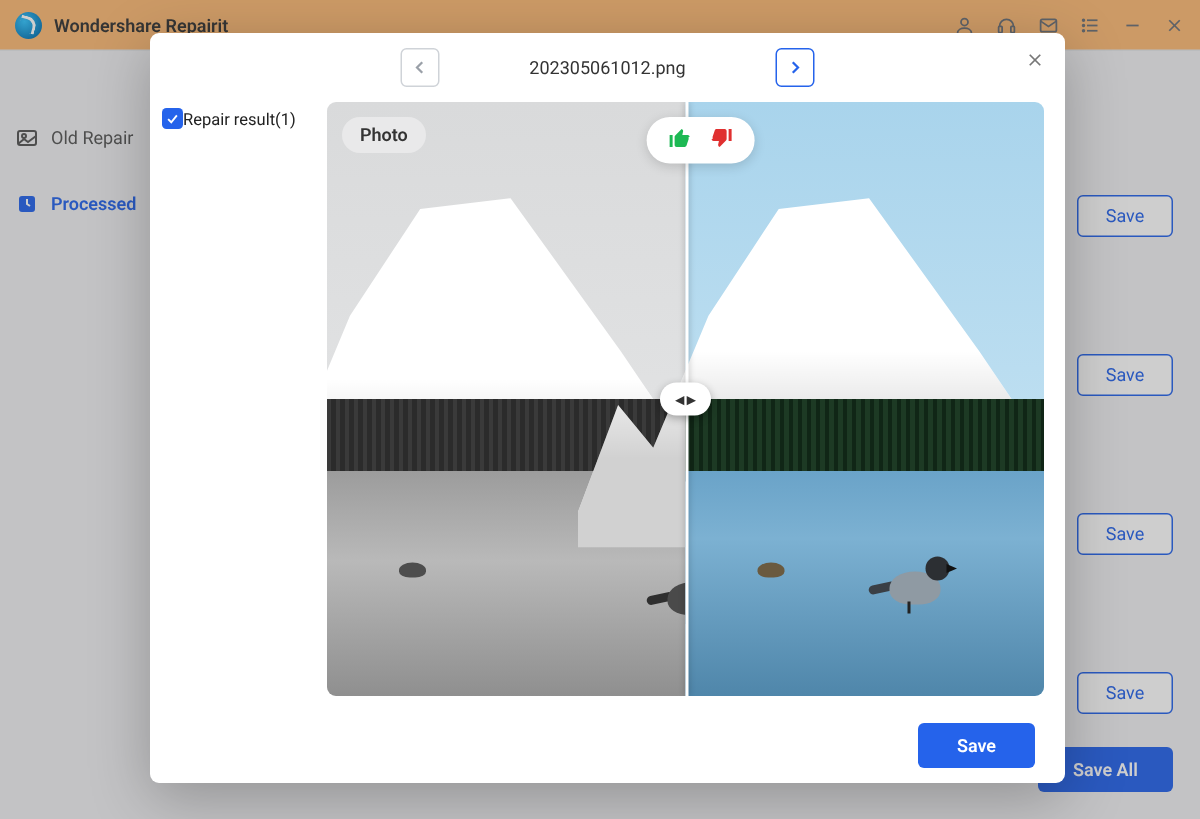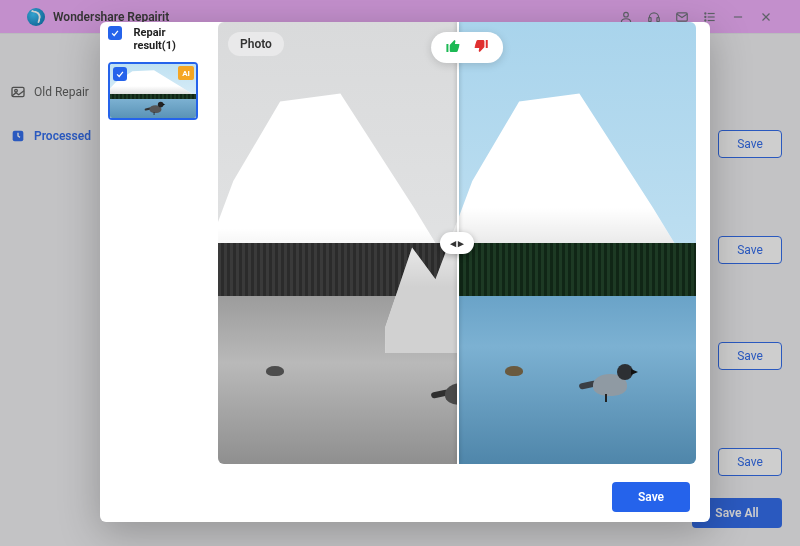--- a/index.html
+++ b/index.html
@@ -1,19 +1,19 @@
 <!DOCTYPE html>
 <html><head>
 <meta charset="utf-8">
 <style>
   * { box-sizing: border-box; margin: 0; padding: 0; font-family: -apple-system, BlinkMacSystemFont, "Segoe UI", Roboto, Arial, sans-serif; }
   body { width: 800px; height: 546px; overflow: hidden; background: #f5f6f8; position: relative; }
 
   
-  .titlebar { height: 34px; display: flex; align-items: center; padding: 0 27px; background: #f0abfc; border-bottom: 1px solid #e5e7ea; }
+  .titlebar { height: 34px; display: flex; align-items: center; padding: 0 10px; background: #fdba74; border-bottom: 1px solid #e5e7ea; }
   .titlebar .logo { width: 18px; height: 18px; border-radius: 50%; background: radial-gradient(circle at 35% 35%, #31c4ff, #0a7fbf 70%, #045b8a); display: flex; align-items: center; justify-content: center; margin-right: 8px; position: relative; }
   .titlebar .logo::after { content:""; position:absolute; width:9px; height:9px; border:2px solid #fff; border-left:none; border-bottom:none; transform: rotate(15deg); border-radius: 0 60% 0 0; top:3px; left:3px;}
   .titlebar .title { font-size: 12px; font-weight: 600; color: #333; }
   .titlebar .win-icons { margin-left: auto; display: flex; gap: 14px; align-items: center; }
   .titlebar .win-icons span, .titlebar .win-icons svg { color: #6a6f77; }
   .win-icon { width:14px; height:14px; display:flex; align-items:center; justify-content:center; }
 
   
   .navbar { height: 34px; display: flex; align-items: center; padding: 0 14px; gap: 16px; background: #f5f6f8; border-bottom: 1px solid #e8e9eb; }
   .navbar .nav-home svg, .navbar .nav-gallery svg { width:16px; height:16px; fill:#333; }
@@ -41,21 +41,21 @@
   .modal-header { height:46px; display:flex; align-items:center; justify-content:center; gap:60px; }
   .nav-arrow { width:26px; height:26px; border:1px solid #cfd3d8; border-radius:4px; display:flex; align-items:center; justify-content:center; cursor:pointer; }
   .nav-arrow.next { border-color:#2563eb; }
   .nav-arrow svg { width:12px; height:12px; }
   .modal-header .filename { font-size:12px; color:#333; }
 
   .modal-body { flex:1; display:flex; padding: 0 14px 0 8px; gap:10px; }
 
   
   .thumbcol { width:100px; display:flex; flex-direction:column; padding-top:4px; }
-  .repair-label { display:flex; align-items:flex-start; gap:12px; font-size:11px; font-weight:700; color:#222; margin-bottom:10px; }
+  .repair-label { display:flex; align-items:center; gap:0; font-size:11px; font-weight:400; color:#222; margin-bottom:10px; }
   .ck { width:14px; height:14px; background:#2563eb; border-radius:3px; display:flex; align-items:center; justify-content:center; }
   .ck svg { width:10px; height:10px; stroke:#fff; stroke-width:3; fill:none; }
   .thumb { width:90px; height:58px; border:2px solid #2563eb; border-radius:4px; position:relative; overflow:hidden; }
   .thumb .ck.small { position:absolute; top:3px; left:3px; width:14px; height:14px; z-index:3; }
   .thumb .ai-badge { position:absolute; top:2px; right:2px; width:16px; height:14px; background:#f5a623; border-radius:2px; color:#fff; font-size:8px; font-weight:700; display:flex; align-items:center; justify-content:center; z-index:3; }
   .thumb-scene { position:absolute; inset:0; }
 
   
   .compare { flex:1; position:relative; border-radius:6px; overflow:hidden; margin-bottom:8px; }
   .pane { position:absolute; top:0; bottom:0; }
@@ -212,51 +212,43 @@
 <div class="overlay"></div>
 
 <div class="modal">
   <div class="modal-close">
     <svg viewBox="0 0 24 24" width="14" height="14" stroke="currentColor" stroke-width="2">
         <line x1="6" y1="6" x2="18" y2="18"></line>
         <line x1="18" y1="6" x2="6" y2="18"></line>
       </svg>
   </div>
 
+  <div class="modal-header">
+    <div class="nav-arrow prev">
+      <svg viewBox="0 0 24 24" fill="none" stroke="#9aa0a8" stroke-width="3">
+          <polyline points="15 5 8 12 15 19"></polyline>
+        </svg>
+    </div>
+    <div class="filename">202305061012.png</div>
+    <div class="nav-arrow next">
+      <svg viewBox="0 0 24 24" fill="none" stroke="#2563eb" stroke-width="3">
+          <polyline points="9 5 16 12 9 19"></polyline>
+        </svg>
+    </div>
+  </div>
 
   <div class="modal-body">
     <div class="thumbcol">
       <div class="repair-label">
         <span class="ck">
             <svg viewBox="0 0 24 24">
               <polyline points="5 13 10 18 19 7"></polyline>
             </svg>
           </span>
         <span>Repair result(1)</span>
-      </div>
-      <div class="thumb">
-        <span class="ck small">
-            <svg viewBox="0 0 24 24">
-              <polyline points="5 13 10 18 19 7"></polyline>
-            </svg>
-          </span>
-        <span class="ai-badge">AI</span>
-        <div class="thumb-scene scene">
-          <div class="sky"></div>
-            <div class="mountain"></div>
-            <div class="trees"></div>
-            <div class="water"></div>
-          <div class="bird">
-              <div class="tail"></div>
-              <div class="body"></div>
-              <div class="head"></div>
-              <div class="beak"></div>
-              <div class="leg"></div>
-            </div>
-        </div>
       </div>
     </div>
 
     <div class="compare">
       <div class="pane left">
         <div class="scene gray">
           <div class="sky"></div>
             <div class="mountain"></div>
             <div class="trees"></div>
             <div class="water"></div>

